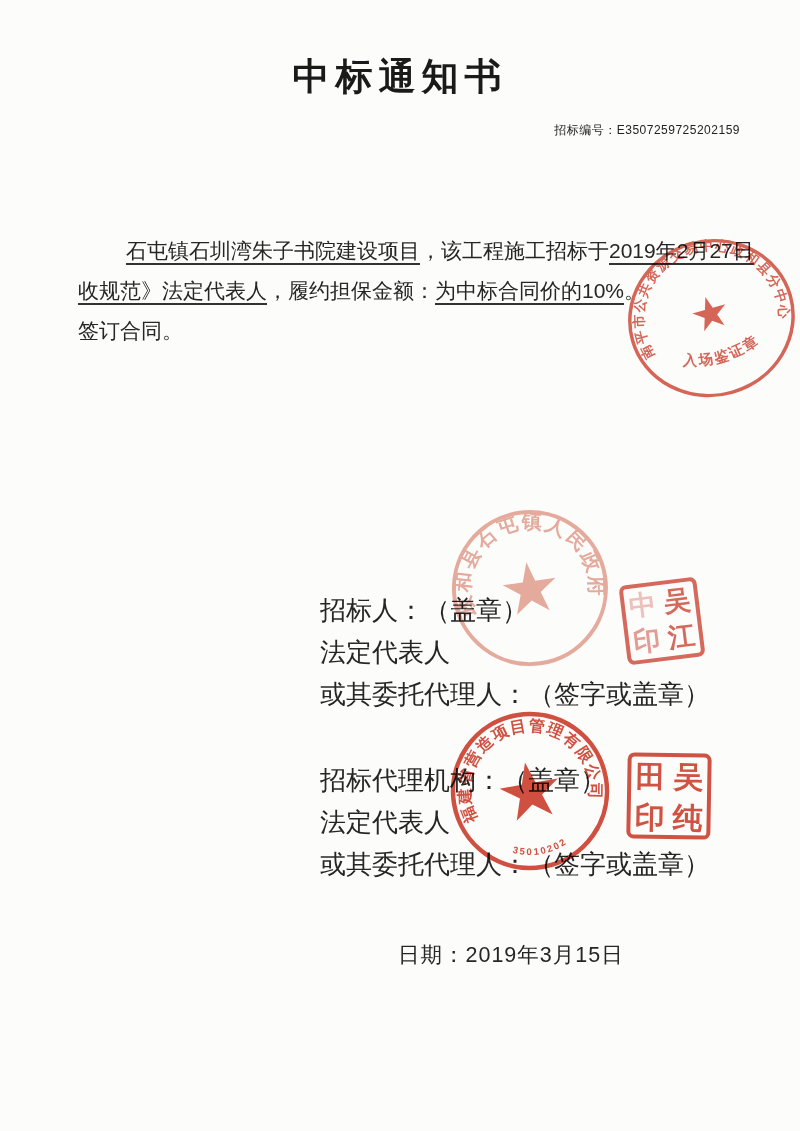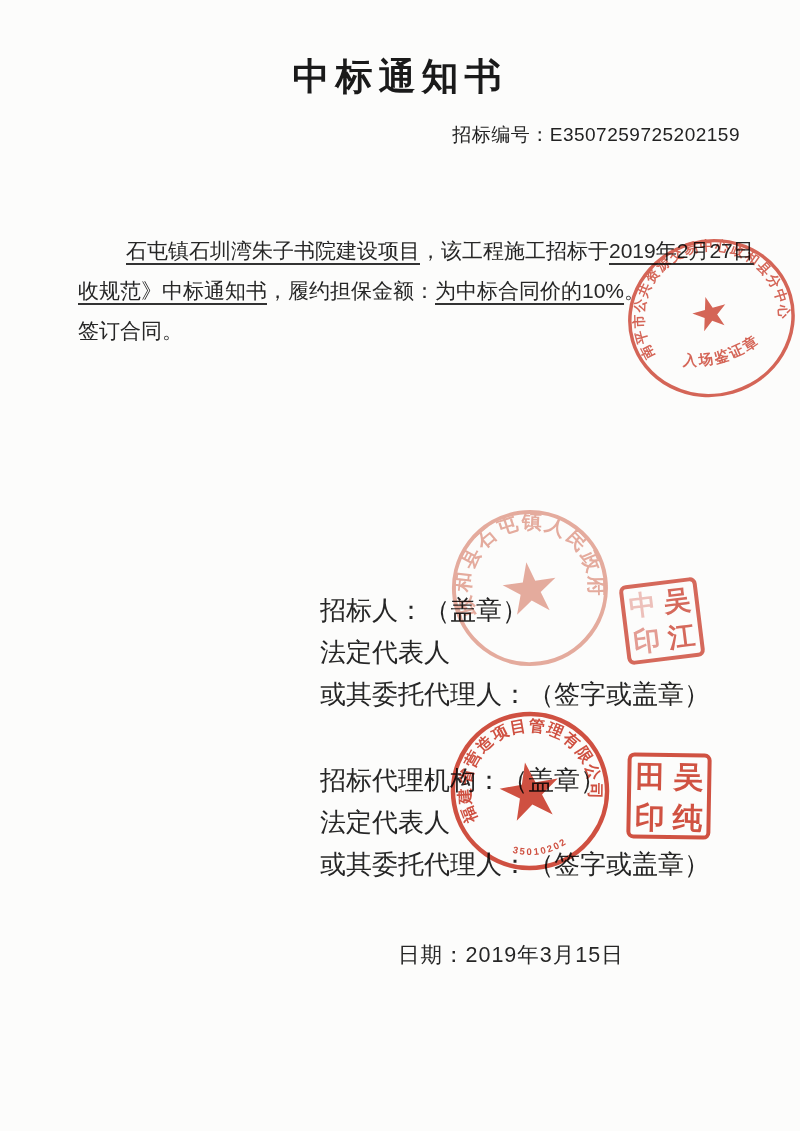--- a/index.html
+++ b/index.html
@@ -19,21 +19,21 @@
     color:var(--ink);
   }
   .doc-title{
     position:absolute;top:52px;left:0;right:0;
     text-align:center;
     font-size:37px;font-weight:700;letter-spacing:6px;
     color:#1a1a1a;margin:0;
   }
   .bid-line{
     position:absolute;top:122px;right:60px;
-    font-size:19px;letter-spacing:.5px;color:#222;
+    font-size:12px;letter-spacing:.5px;color:#222;
     white-space:pre;
   }
   .greeting{
     position:absolute;top:193px;left:84px;
     font-size:21px;white-space:pre;
   }
   .body-text{
     position:absolute;top:234px;left:78px;width:690px;
     font-size:21px;
   }
@@ -85,21 +85,21 @@
 
 <div class="page">
 
   <h1 class="doc-title">中标通知书</h1>
 
   <div class="bid-line"><span>招标编号：</span><span>E3507259725202159</span></div>
 
 
   <div class="body-text">
       <div class="bline" style="padding-left: 48px;"><span class="u">石屯镇石圳湾朱子书院建设项目</span><span>，该工程施工招标于</span><span class="u">2019年2月27日</span></div>
-      <div class="bline"><span class="u">收规范》中标通知书</span><span>，履约担保金额：</span><span class="u">为中标合同价的10%</span><span>。</span></div>
+      <div class="bline"><span class="u">收规范》法定代表人</span><span>，履约担保金额：</span><span class="u">为中标合同价的10%</span><span>。</span></div>
       <div class="bline"><span>签订合同。</span></div>
     </div>
 
   <div class="sig-block sig-block-1">
       <div class="sigline">招标人：（盖章）</div>
       <div class="sigline">法定代表人</div>
       <div class="sigline">或其委托代理人：（签字或盖章）</div>
     </div>
   <div class="sig-block sig-block-2">
       <div class="sigline">招标代理机构：（盖章）</div>

